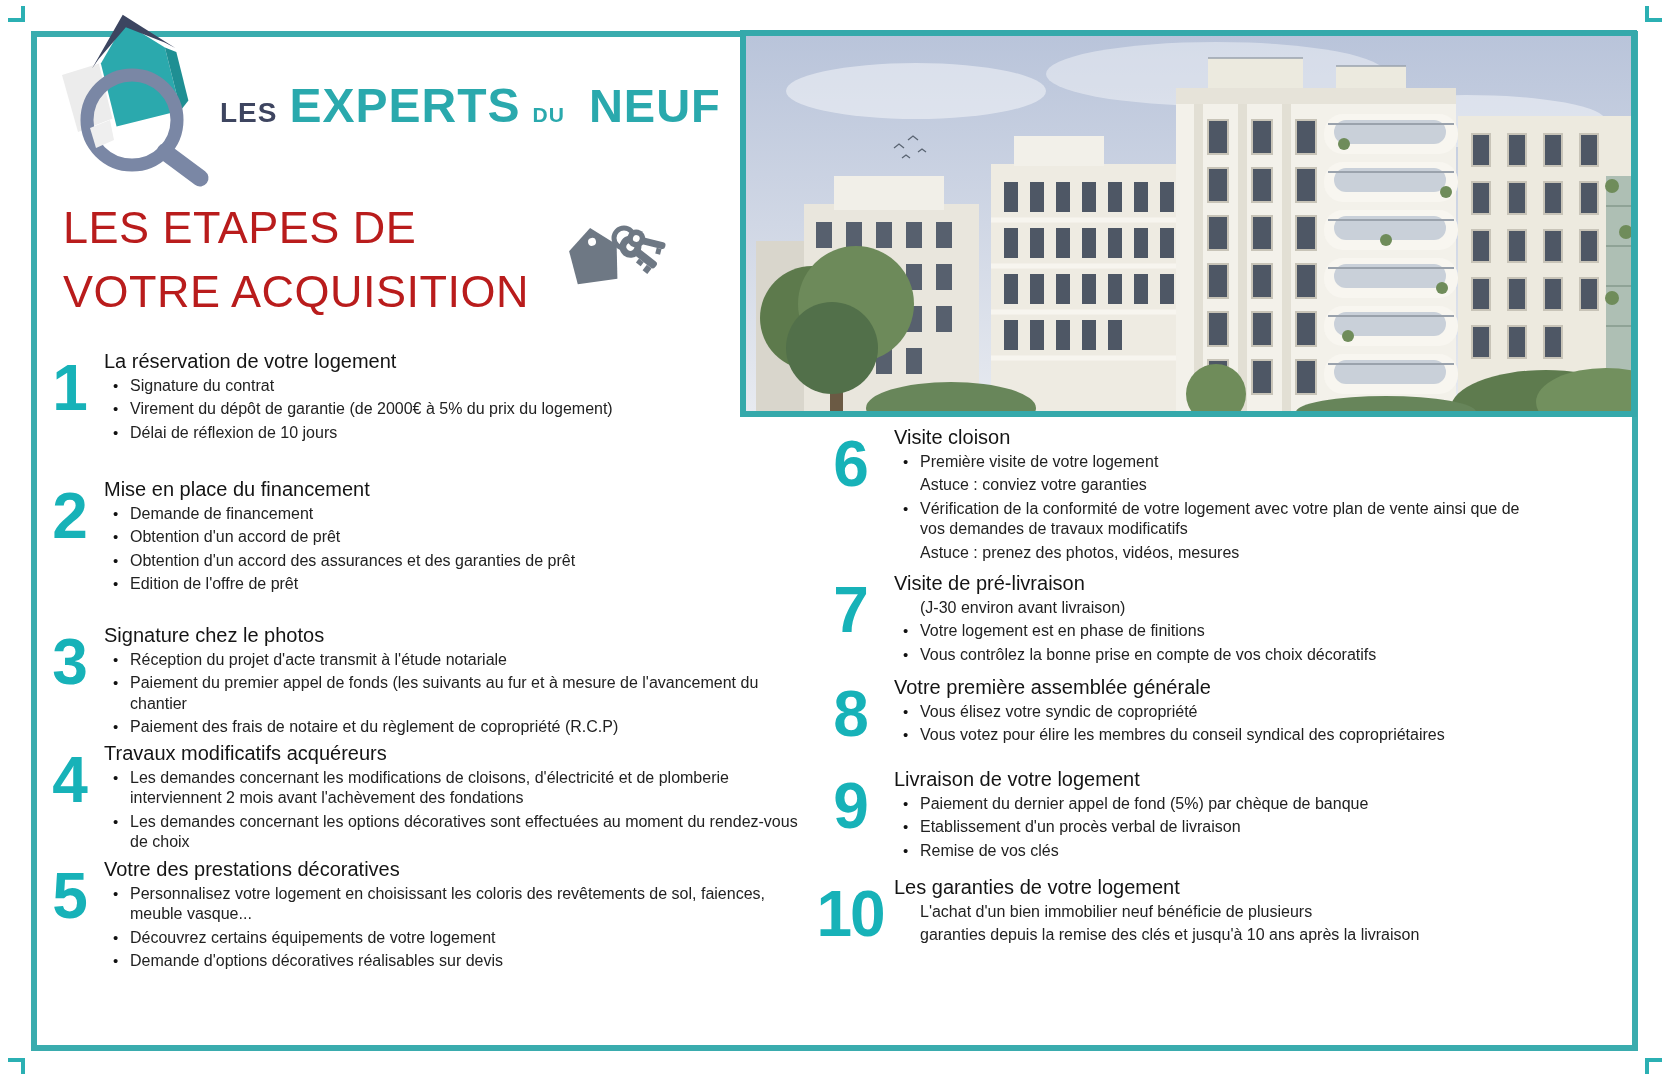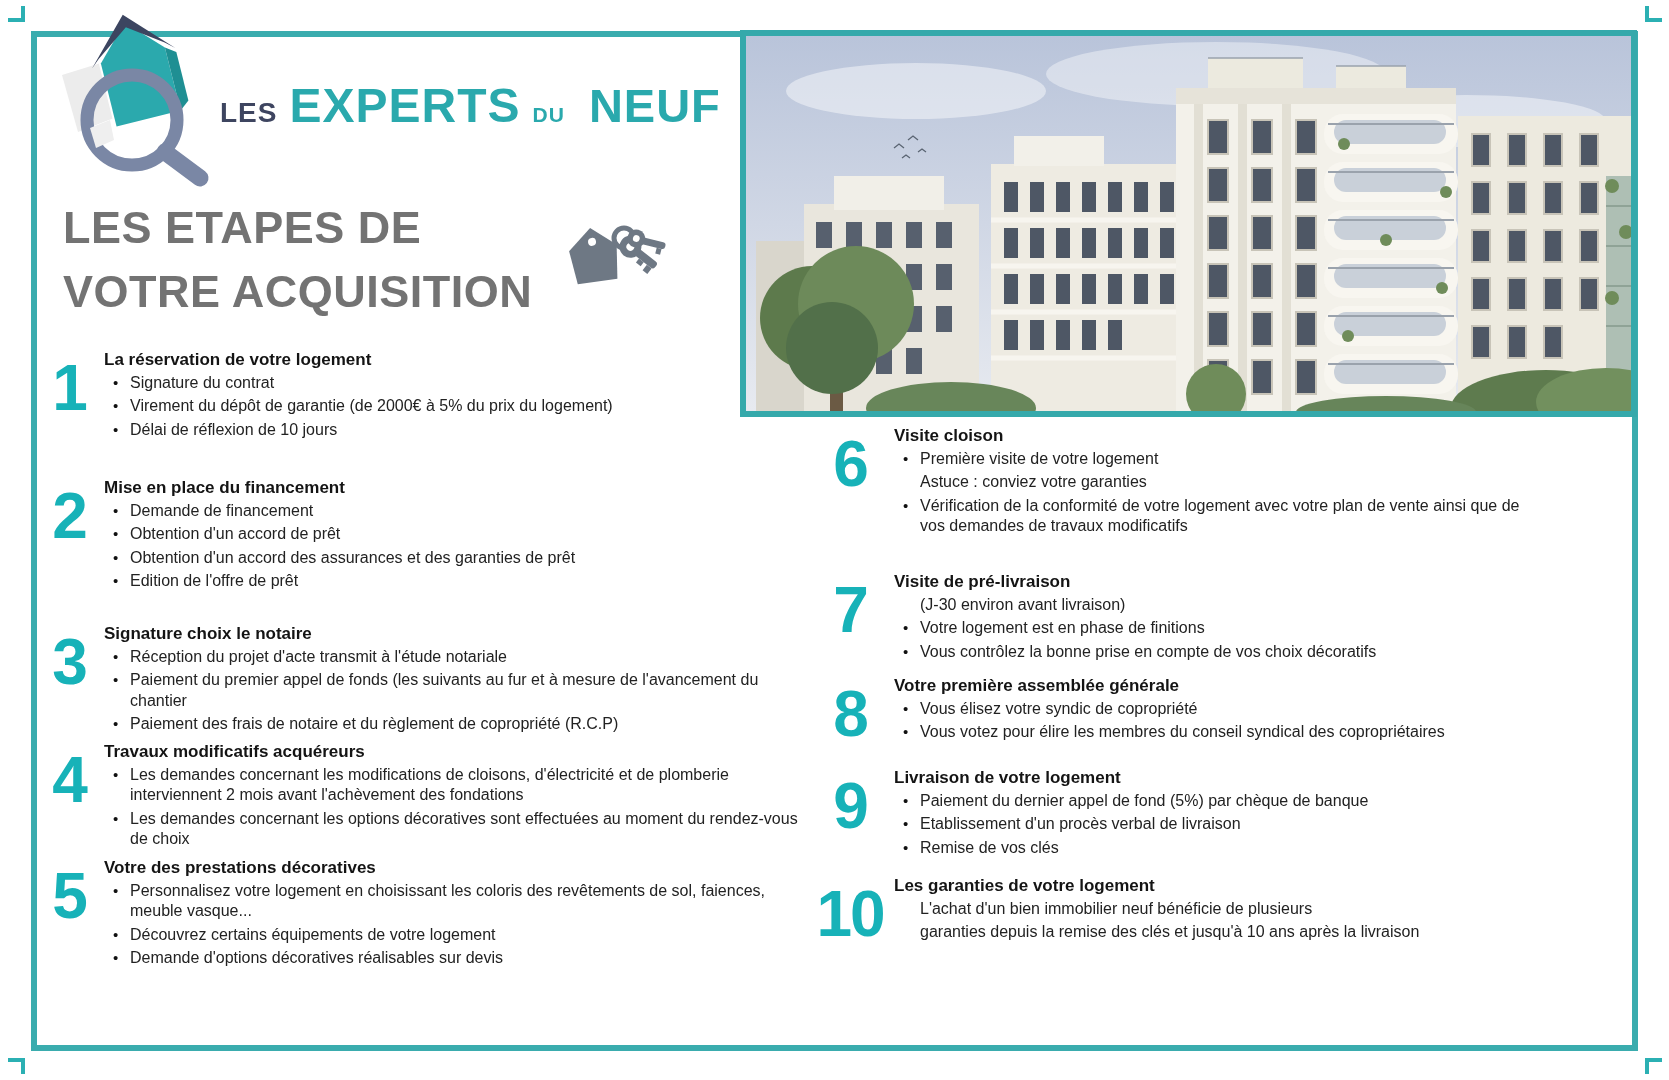--- a/index.html
+++ b/index.html
@@ -16,39 +16,39 @@
 
   
   .logo-art { position:absolute; left:52px; top:0px; width:170px; height:190px; }
   .logo-text { position:absolute; left:220px; top:78px; display:flex; align-items:baseline; gap:12px; white-space:nowrap; }
   .logo-les   { font-size:28px; font-weight:700; color:#3e4560; letter-spacing:1px; }
   .logo-experts { font-size:48px; font-weight:800; color:#2aa9ad; letter-spacing:1px; }
   .logo-du    { font-size:21px; font-weight:700; color:#2aa9ad; letter-spacing:1px; }
   .logo-neuf  { font-size:47px; font-weight:800; color:#2aa9ad; letter-spacing:1px;margin-left:12px; }
 
   
-  .main-title { position:absolute; left:63px; top:196px; color:#737373; font-size:45px; font-weight:700; line-height:64px; letter-spacing:0.5px; }
+  .main-title { position:absolute; left:63px; top:196px; color:#b91c1c; font-size:45px; font-weight:400; line-height:64px; letter-spacing:0.5px; }
   .keys-art { position:absolute; left:558px; top:218px; width:118px; height:80px; }
 
   
   .photo { position:absolute; left:740px; top:30px; width:897px; height:387px; border:6px solid #35a9ab; background:#cfd6e2; }
   .photo svg { display:block; width:100%; height:100%; }
 
   
   .col { position:absolute; top:0; }
   .col-left  { left:40px;  width:780px; }
   .col-right { left:812px; width:740px; }
   .step { position:absolute; display:flex; align-items:flex-start; }
   .step-num { flex:0 0 auto; text-align:center; color:#17b2b8; font-weight:800; font-size:64px; line-height:0.95; margin-top:8px; letter-spacing:-2px; }
   .col-left  .step-num { width:58px; }
   .col-right .step-num { width:76px; }
   .step-body { margin-left:6px; }
   .col-left  .step-body { width:700px; }
   .col-right .step-body { width:632px; }
-  .step-heading { font-size:17px; font-weight:700; color:#141414; margin-bottom:3px; }
+  .step-heading { font-size:20px; font-weight:400; color:#141414; margin-bottom:3px; }
   .step-item { display:flex; gap:10px; padding-left:9px; font-size:16px; color:#222; line-height:1.28; margin-bottom:3px; }
   .step-item .dot { flex:0 0 7px; font-size:15px; line-height:1.35; color:#111; }
   .step-item.plain .dot { visibility:hidden; }
 </style>
 </head>
 <body>
 
 <div id="page">
 
   <div class="frame"></div>
@@ -347,21 +347,21 @@
           </div>
           <div class="step-item">
             <span class="dot">•</span>
             <span class="itxt">Edition de l'offre de prêt</span>
           </div>
         </div>
       </div>
       <div class="step" style="top: 624px;">
         <div class="step-num">3</div>
         <div class="step-body">
-          <div class="step-heading">Signature choix le notaire</div>
+          <div class="step-heading">Signature chez le photos</div>
           <div class="step-item">
             <span class="dot">•</span>
             <span class="itxt">Réception du projet d'acte transmit à l'étude notariale</span>
           </div>
           <div class="step-item">
             <span class="dot">•</span>
             <span class="itxt">Paiement du premier appel de fonds (les suivants au fur et à mesure de l'avancement du chantier</span>
           </div>
           <div class="step-item">
             <span class="dot">•</span>
@@ -412,20 +412,24 @@
             <span class="itxt">Première visite de votre logement</span>
           </div>
           <div class="step-item plain">
             <span class="dot">•</span>
             <span class="itxt">Astuce : conviez votre garanties</span>
           </div>
           <div class="step-item">
             <span class="dot">•</span>
             <span class="itxt">Vérification de la conformité de votre logement avec votre plan de vente ainsi que de vos demandes de travaux modificatifs</span>
           </div>
+          <div class="step-item plain">
+            <span class="dot">•</span>
+            <span class="itxt">Astuce : prenez des photos, vidéos, mesures</span>
+          </div>
         </div>
       </div>
       <div class="step" style="top: 572px;">
         <div class="step-num">7</div>
         <div class="step-body">
           <div class="step-heading">Visite de pré-livraison</div>
           <div class="step-item plain">
             <span class="dot">•</span>
             <span class="itxt">(J-30 environ avant livraison)</span>
           </div>

